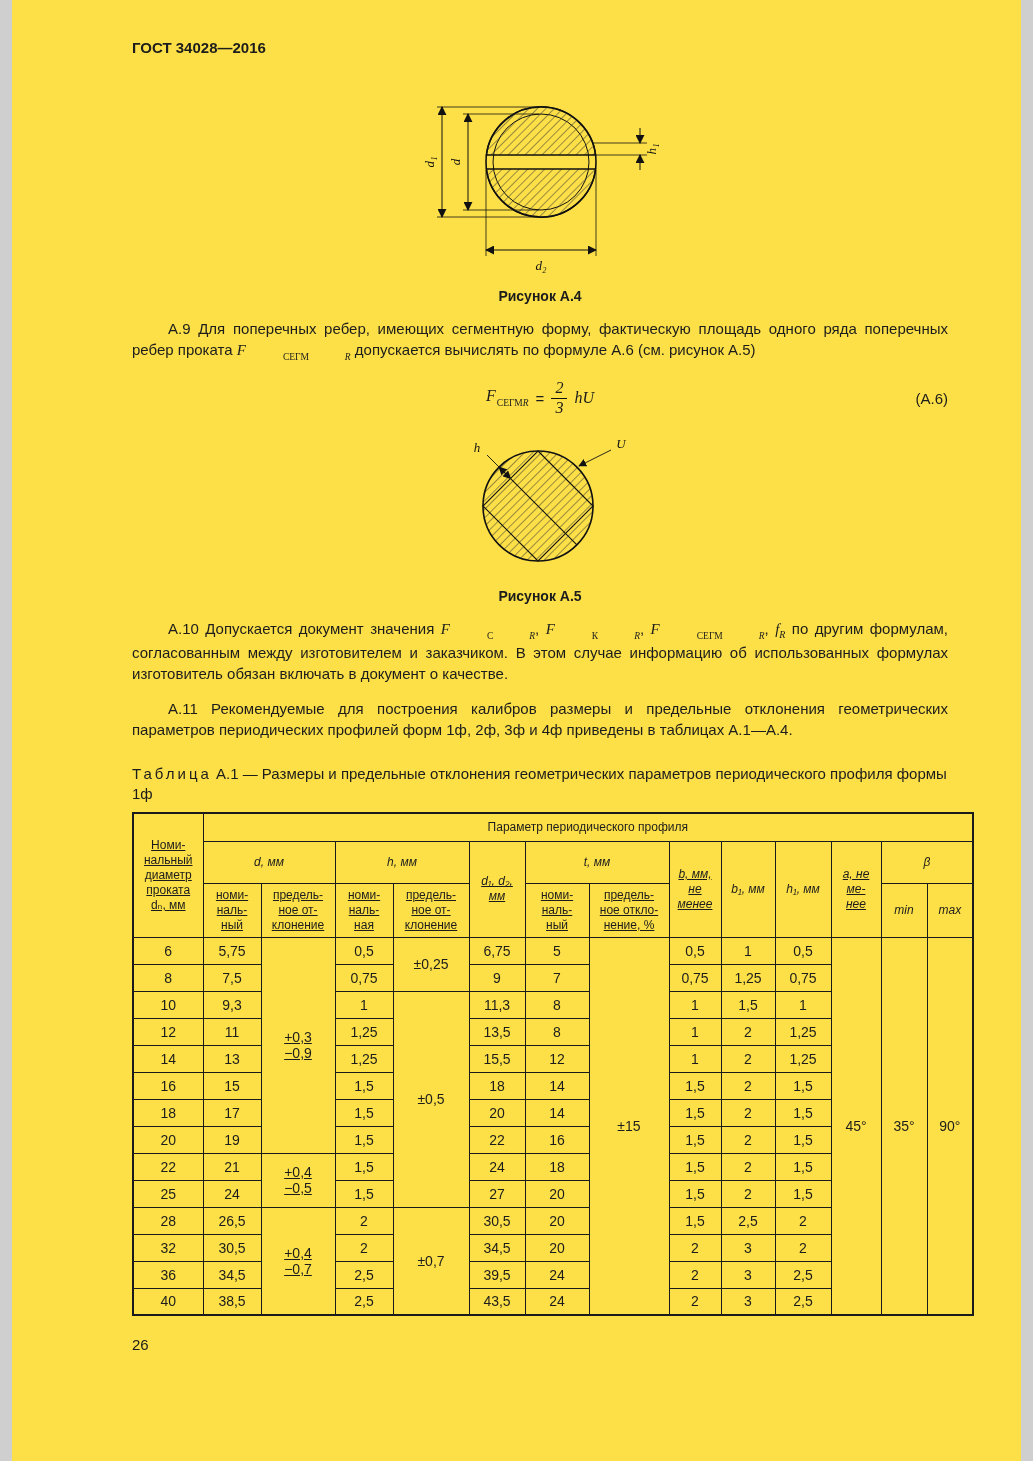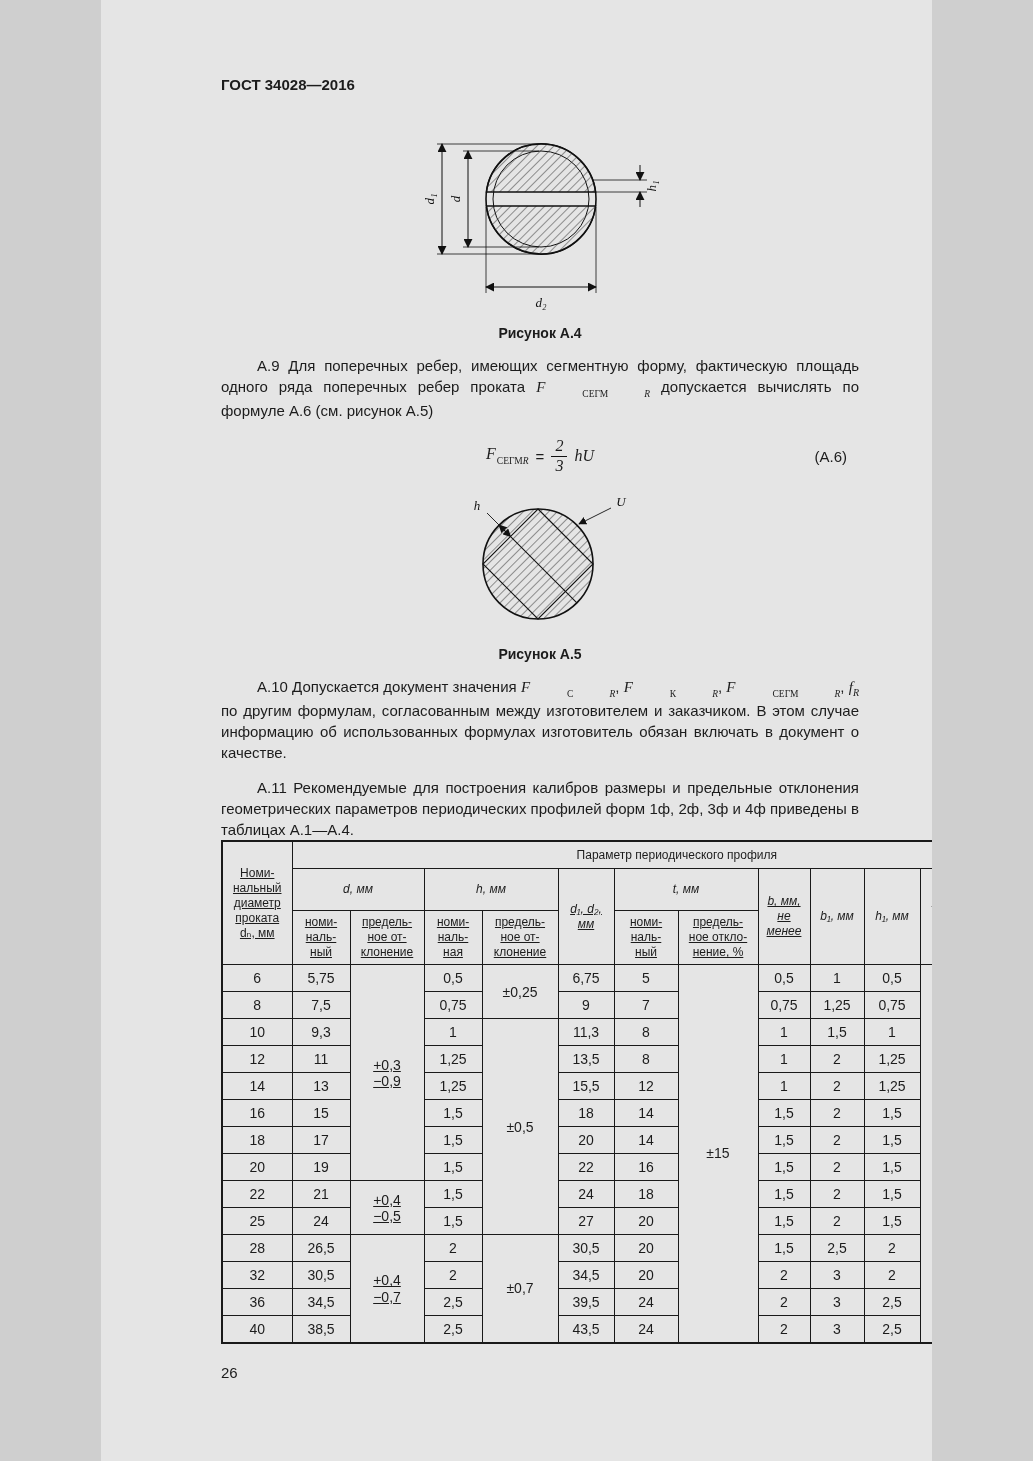--- a/index.html
+++ b/index.html
@@ -1,22 +1,22 @@
 <!DOCTYPE html>
 <html><head>
 <meta charset="utf-8">
 <style>
   html,body { margin:0; padding:0; background:#cfcfcf; }
   .page {
     position:relative;
-    width:831px; height:1461px;
+    width:1009px; height:1461px;
     margin:0 auto;
-    background:#e5e5e5;
+    background:#fde047;
     box-sizing:border-box;
-    padding:76px 73px 0 120px;
+    padding:39px 73px 0 120px;
     color:#1c1c1c;
     font-family:"Liberation Sans","DejaVu Sans",sans-serif;
     overflow:hidden;
   }
   .doc-header { font-weight:bold; font-size:15px; }
   .fig { margin:0; text-align:center; }
   .fig-a4 { margin-top:34px; }
   .fig-a5 { margin-top:6px; }
   .fig svg { display:block; margin:0 auto; }
   .fig figcaption { font-size:14px; margin-top:6px; color:#1c1c1c;font-weight:bold; }
@@ -26,21 +26,21 @@
   .fstack { display:inline-flex; flex-direction:row; align-items:flex-start; font-size:9.5px; line-height:1.05; vertical-align:-5px; margin-left:1px; }
   .fsup { font-style:normal; }
   .fsub { font-style:italic; }
   .fsub2 { font-size:10px; }
   .formula-row { position:relative; text-align:center; margin:16px 0 6px 0; font-size:16px; }
   .formula { display:inline-flex; align-items:center; gap:7px; }
   .feq { font-size:15px; }
   .frac { display:inline-block; text-align:center; vertical-align:middle; font-family:"Liberation Serif","DejaVu Serif",serif; font-style:italic; line-height:1.15; }
   .frac .num { display:block; border-bottom:1.3px solid #111; padding:0 4px 1px 4px; }
   .frac .den { display:block; }
-  .ftag { position:absolute; right:12px; top:50%; transform:translateY(-50%); font-size:15px; }
+  .ftag { position:absolute; right:0; top:50%; transform:translateY(-50%); font-size:15px; }
   .tbl-caption { font-size:15px; line-height:1.35; margin:24px 0 8px 0; text-align:left; }
   .spaced { letter-spacing:3px; }
   .gost-table { border-collapse:collapse; width:100%; table-layout:fixed; border:2px solid #1a1a1a; }
   .gost-table th, .gost-table td { border:1px solid #1a1a1a; text-align:center; vertical-align:middle; padding:1px 2px; }
   .gost-table th { font-weight:400; font-size:12px; line-height:1.25;margin-left:16px; }
   .gost-table td { font-size:14px; line-height:1.15; }
   .gost-table thead tr:nth-child(1) { height:28px; }
   .gost-table thead tr:nth-child(2) { height:42px; }
   .gost-table thead tr:nth-child(3) { height:54px; }
   .gost-table tbody tr { height:27px; }
@@ -164,20 +164,21 @@
     <span class="fvar"><span>F</span><span class="fstack">
           <span class="fsup">СЕГМ</span>
           <span class="fsub">R</span>
         </span></span><span>,</span>
     <span class="fvar"><span>f</span><sub class="fsub2">R</sub></span>
     <span>по другим формулам, согласованным между изготовителем и заказчиком. В этом случае информацию об использованных формулах изготовитель обязан включать в документ о качестве.</span>
   </p>
 
   <p class="para">А.11 Рекомендуемые для построения калибров размеры и предельные отклонения геометрических параметров периодических профилей форм 1ф, 2ф, 3ф и 4ф приведены в таблицах А.1—А.4.</p>
 
+  <p class="tbl-caption"><span class="spaced">Таблица</span><span> А.1</span><span> — Размеры и предельные отклонения геометрических параметров периодического профиля формы 1ф</span></p>
 
   <table class="gost-table">
     <colgroup>
       <col style="width:70px">
         <col style="width:58px">
         <col style="width:74px">
         <col style="width:58px">
         <col style="width:76px">
         <col style="width:56px">
         <col style="width:64px">

